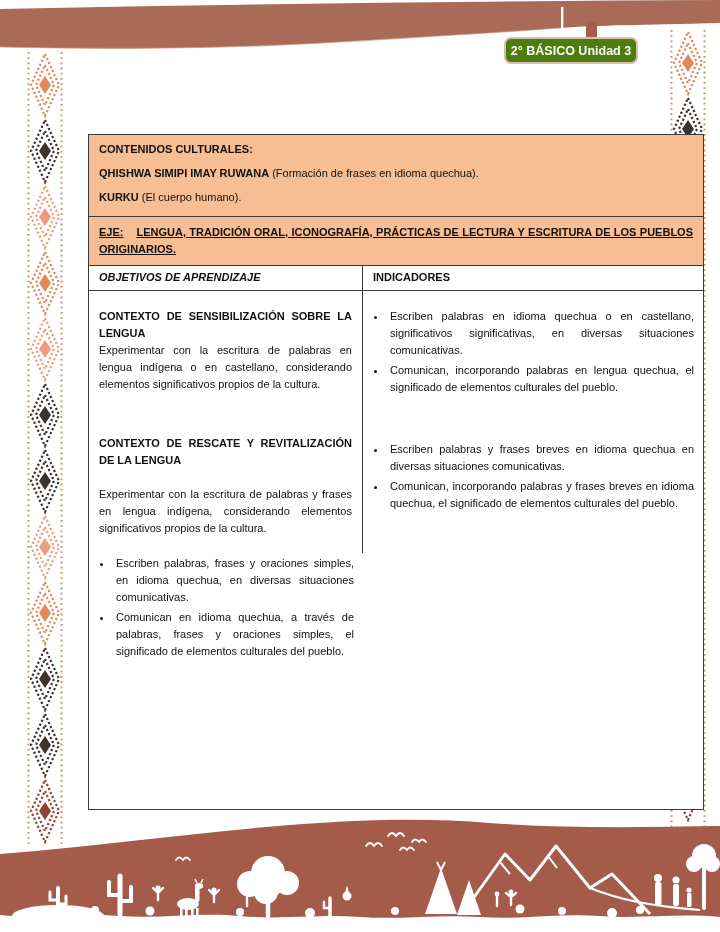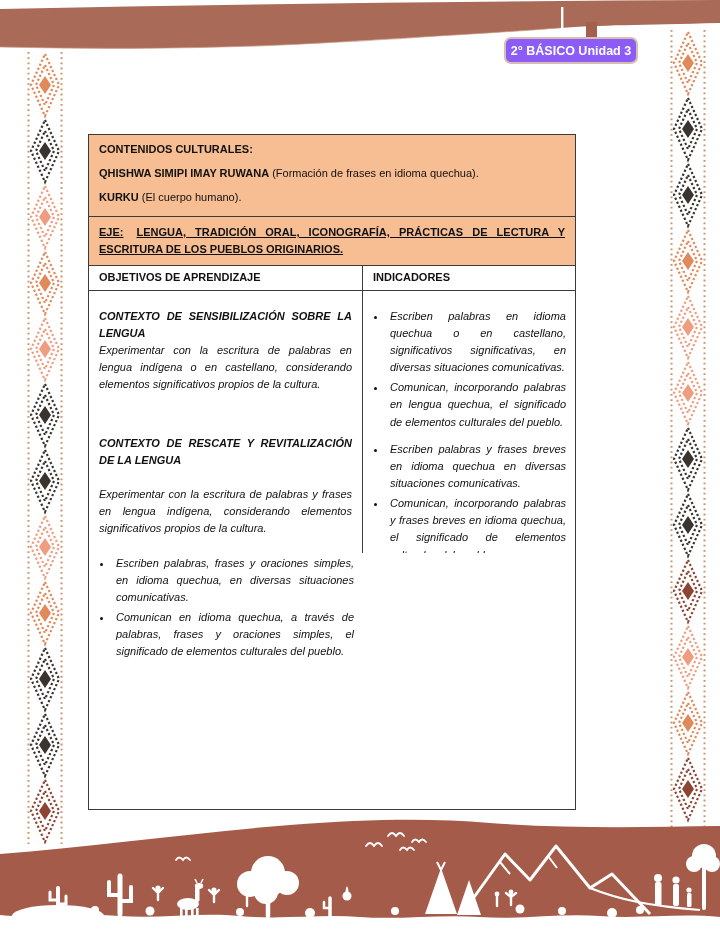--- a/index.html
+++ b/index.html
@@ -8,42 +8,42 @@
 
   
   #top-band{position:absolute;top:0;left:0;width:720px;height:64px;}
   #bottom-band{position:absolute;left:0;top:816px;width:720px;height:116px;}
   .textile{position:absolute;}
   #textile-left{left:27px;top:52px;}
   #textile-right{left:670px;top:30px;}
 
   
   #badge{position:absolute;left:504px;top:37px;width:134px;height:27px;
-         background:#8b5cf6;border:2px solid #d8beb1;border-radius:7px;
+         background:#4d7c0f;border:2px solid #d8beb1;border-radius:7px;
          color:#ffffff;font-size:12.5px;font-weight:bold;
          display:flex;align-items:center;justify-content:center;box-sizing:border-box;}
 
   
-  #doc-table{position:absolute;left:88px;top:134px;width:488px;box-sizing:border-box;
+  #doc-table{position:absolute;left:88px;top:134px;width:616px;box-sizing:border-box;
              border:1.3px solid #3a3a3a;background:#ffffff;
              font-size:11px;line-height:1.55;color:#111111;}
   .salmon{background:#f7bd93;}
   .row-cc{padding:6px 10px 3px 10px;border-bottom:1.1px solid #3a3a3a;}
   .cc-line{margin:0 0 7px 0;}
   .b{font-weight:bold;}
   .row-eje{padding:7px 10px;border-bottom:1.1px solid #3a3a3a;
            font-weight:bold;text-align:justify;text-decoration:underline;}
   .eje-label{margin-right:13px;}
   .row-headers{display:flex;border-bottom:1.1px solid #3a3a3a;background:#ffffff;}
   .hdr-cell{box-sizing:border-box;padding:3px 10px;font-weight:bold;height:24px;}
-  .hdr-left{width:274px;border-right:1.1px solid #3a3a3a;}
+  .hdr-left{width:274px;border-right:1.1px solid #3a3a3a;font-style:italic;}
   .hdr-right{flex:1;}
 
   .body-grid{display:grid;grid-template-columns:274px 1fr;grid-template-rows:142px 120px 1fr;
-             height:518px;font-style:italic;}
+             height:518px;}
   .cell{box-sizing:border-box;overflow:hidden;}
   .cell-left{border-right:1.1px solid #3a3a3a;padding:0 10px;}
   .cell-right{padding:0 9px 0 4px;}
   .pt17{padding-top:17px;} .pt8{padding-top:8px;} .pt2{padding-top:2px;} .pt15{padding-top:15px;}
   .obj-title{font-weight:bold;text-align:justify;margin:0;}
   .obj-body{text-align:justify;margin:0;}
   .spacer{height:17px;}
   ul.ind{margin:0;padding-left:20px;list-style-type:disc;}
   ul.ind li{padding-left:3px;margin-bottom:3px;text-align:justify;}
 </style>

